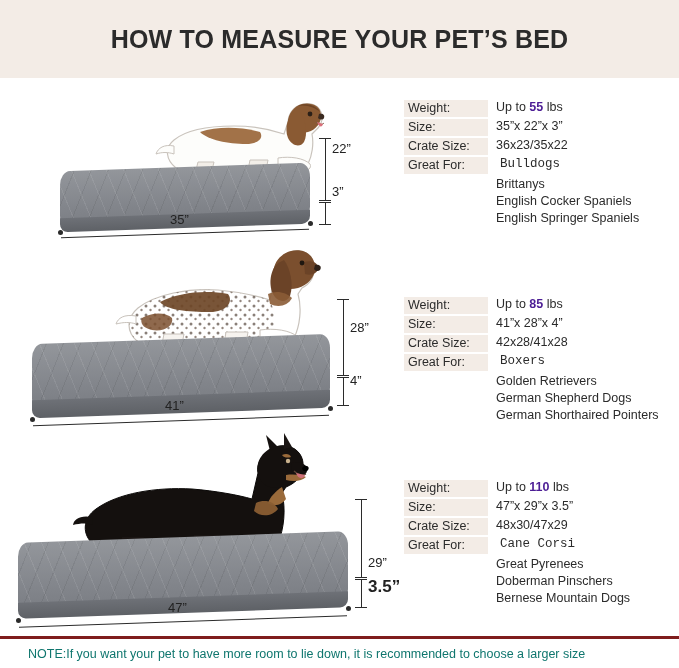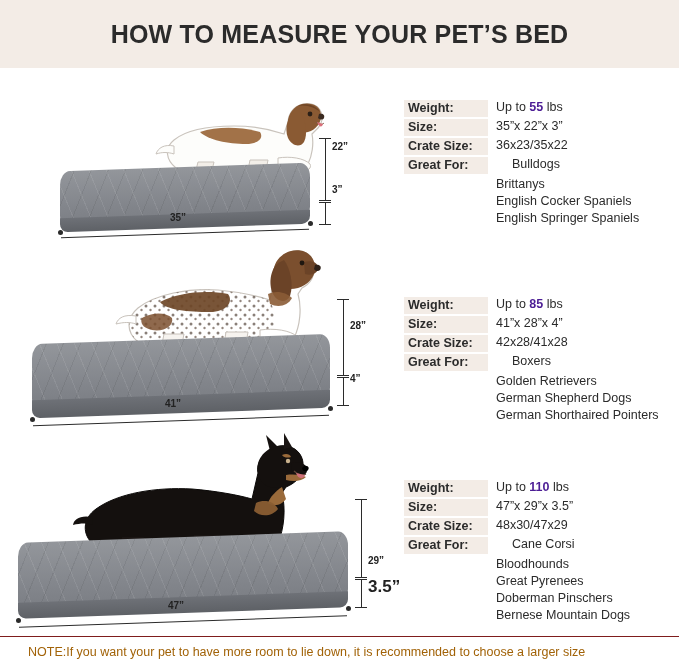--- a/index.html
+++ b/index.html
@@ -12,21 +12,21 @@
   }
   .page {
     position: relative;
     width: 679px; height: 668px;
     background: #ffffff;
   }
   
   .header {
     position: absolute;
     left: 0; top: 0;
-    width: 679px; height: 68px;
+    width: 679px; height: 78px;
     background: #f3ece6;
     display: flex;
     align-items: center;
     justify-content: center;
   }
   .header-title {
     font-size: 25px;
     font-weight: bold;
     color: #2b2b2b;
     letter-spacing: 0.2px;
@@ -85,22 +85,22 @@
     width: 5px; height: 5px;
     background: #2b2b2b;
     border-radius: 50%;
   }
   .tick {
     position: absolute;
     background: #2b2b2b;
   }
   .dim-label {
     position: absolute;
-    font-size: 10px;
-    font-weight: bold;
+    font-size: 13px;
+    font-weight: normal;
     color: #222;
     white-space: nowrap;
   }
   .dim-label-sm {
     position: absolute;
     font-size: 17px;
     font-weight: bold;
     color: #222;
     white-space: nowrap;
   }
@@ -113,21 +113,21 @@
   .spec-row {
     display: flex;
     align-items: flex-start;
     margin-bottom: 2px;
     min-height: 17px;
   }
   .spec-key {
     width: 84px;
     flex: 0 0 84px;
     background: #f3ece6;
-    font-weight: bold;
+    font-weight: normal;
     padding: 1px 4px 1px 4px;
     text-align: left;
     line-height: 15px;
     font-size: 12.5px;
   }
   .spec-val {
     padding-left: 8px;
     line-height: 15px;
     font-size: 12.5px;
     white-space: nowrap;
@@ -139,36 +139,37 @@
   .spec-list {
     margin-top: 1px;
   }
   .spec-list-item {
     padding-left: 92px;
     line-height: 17px;
     font-size: 12.5px;
     white-space: nowrap;
   }
   .spec-first-item {
-    padding-left: 24px;
+    padding-left: 12px;
     line-height: 15px;
     font-size: 12.5px;
     white-space: nowrap;
+    font-family: Liberation Mono, monospace;
   }
   
   .dog { position: absolute; }
   
   .note {
     position: absolute;
     left: 0; top: 636px;
     width: 679px;
     padding: 6px 14px 0 28px;
     font-size: 12.5px;
-    color: #a16207;
-    border-top: 1px solid #7f1d1d;
+    color: #0f766e;
+    border-top: 3px solid #7f1d1d;
     line-height: 18px;
   }
 </style>
 </head>
 <body>
 
 <div class="page">
 
   <div class="header">
     <div class="header-title">HOW TO MEASURE YOUR PET’S BED</div>
@@ -403,21 +404,20 @@
       </div>
       <div class="spec-row">
         <div class="spec-key">Crate Size:</div>
         <div class="spec-val">48x30/47x29</div>
       </div>
       <div class="spec-row">
         <div class="spec-key">Great For:</div>
         <div class="spec-first-item">Cane Corsi</div>
       </div>
       <div class="spec-list">
-        <div class="spec-list-item">Bloodhounds</div>
         <div class="spec-list-item">Great Pyrenees</div>
         <div class="spec-list-item">Doberman Pinschers</div>
         <div class="spec-list-item">Bernese Mountain Dogs</div>
       </div>
     </div>
   </div>
 
   <div class="note">NOTE:If you want your pet to have more room to lie down, it is recommended to choose a larger size</div>
 
 </div>

